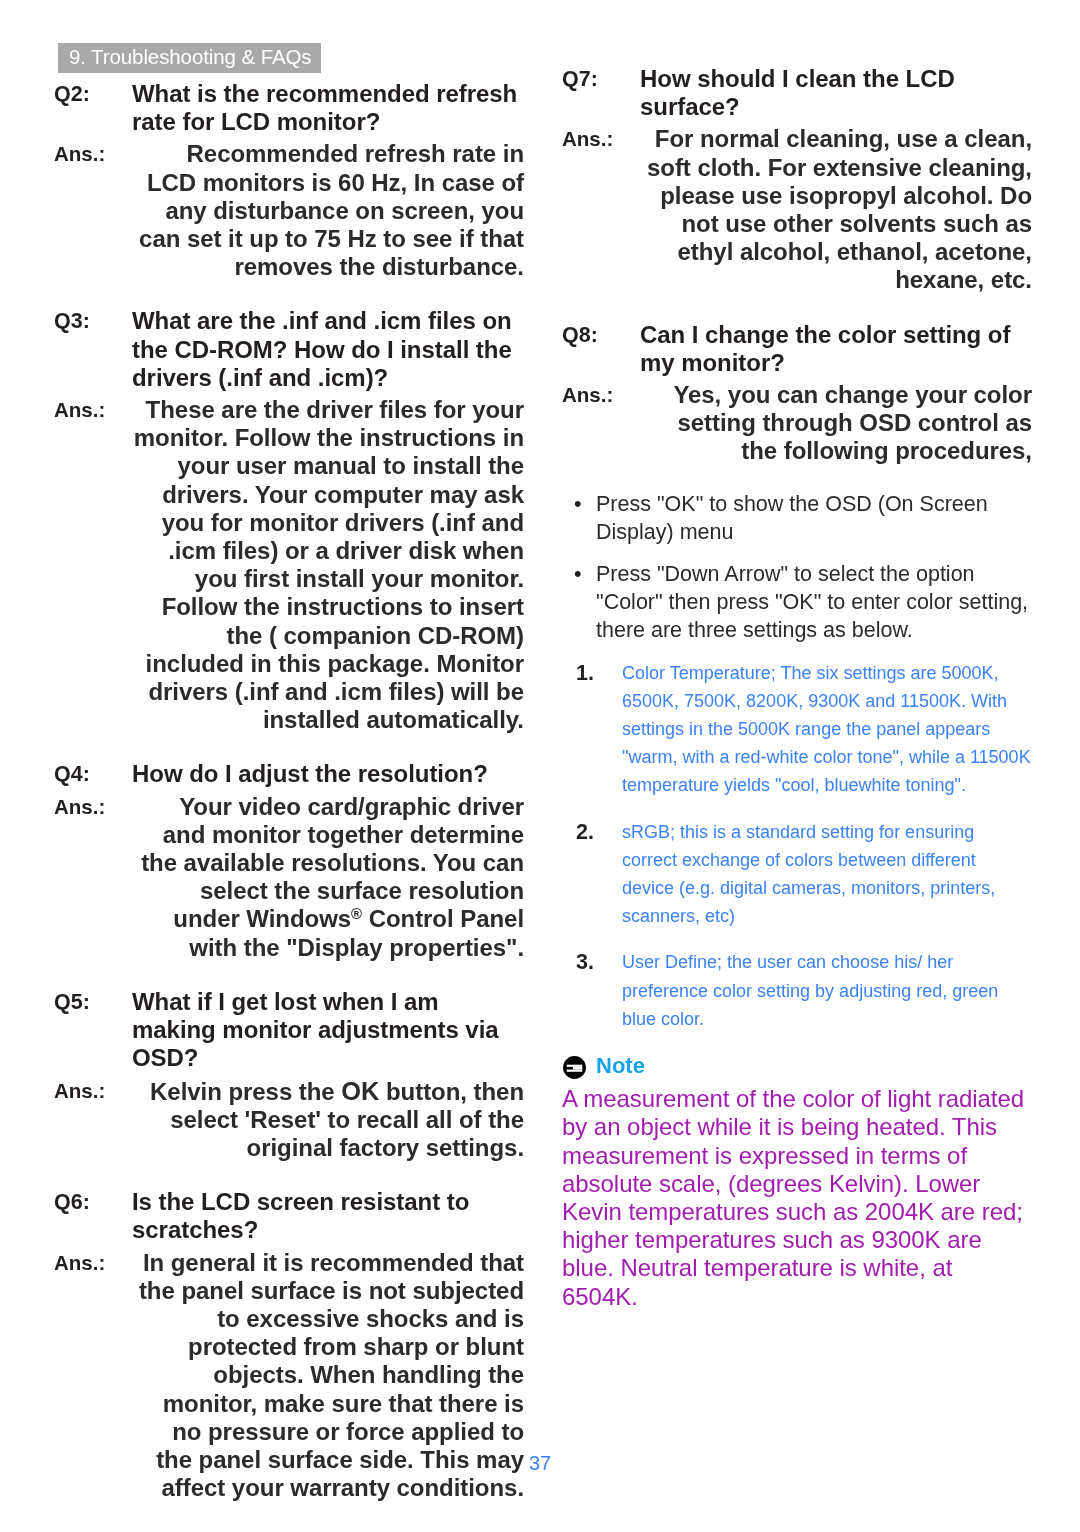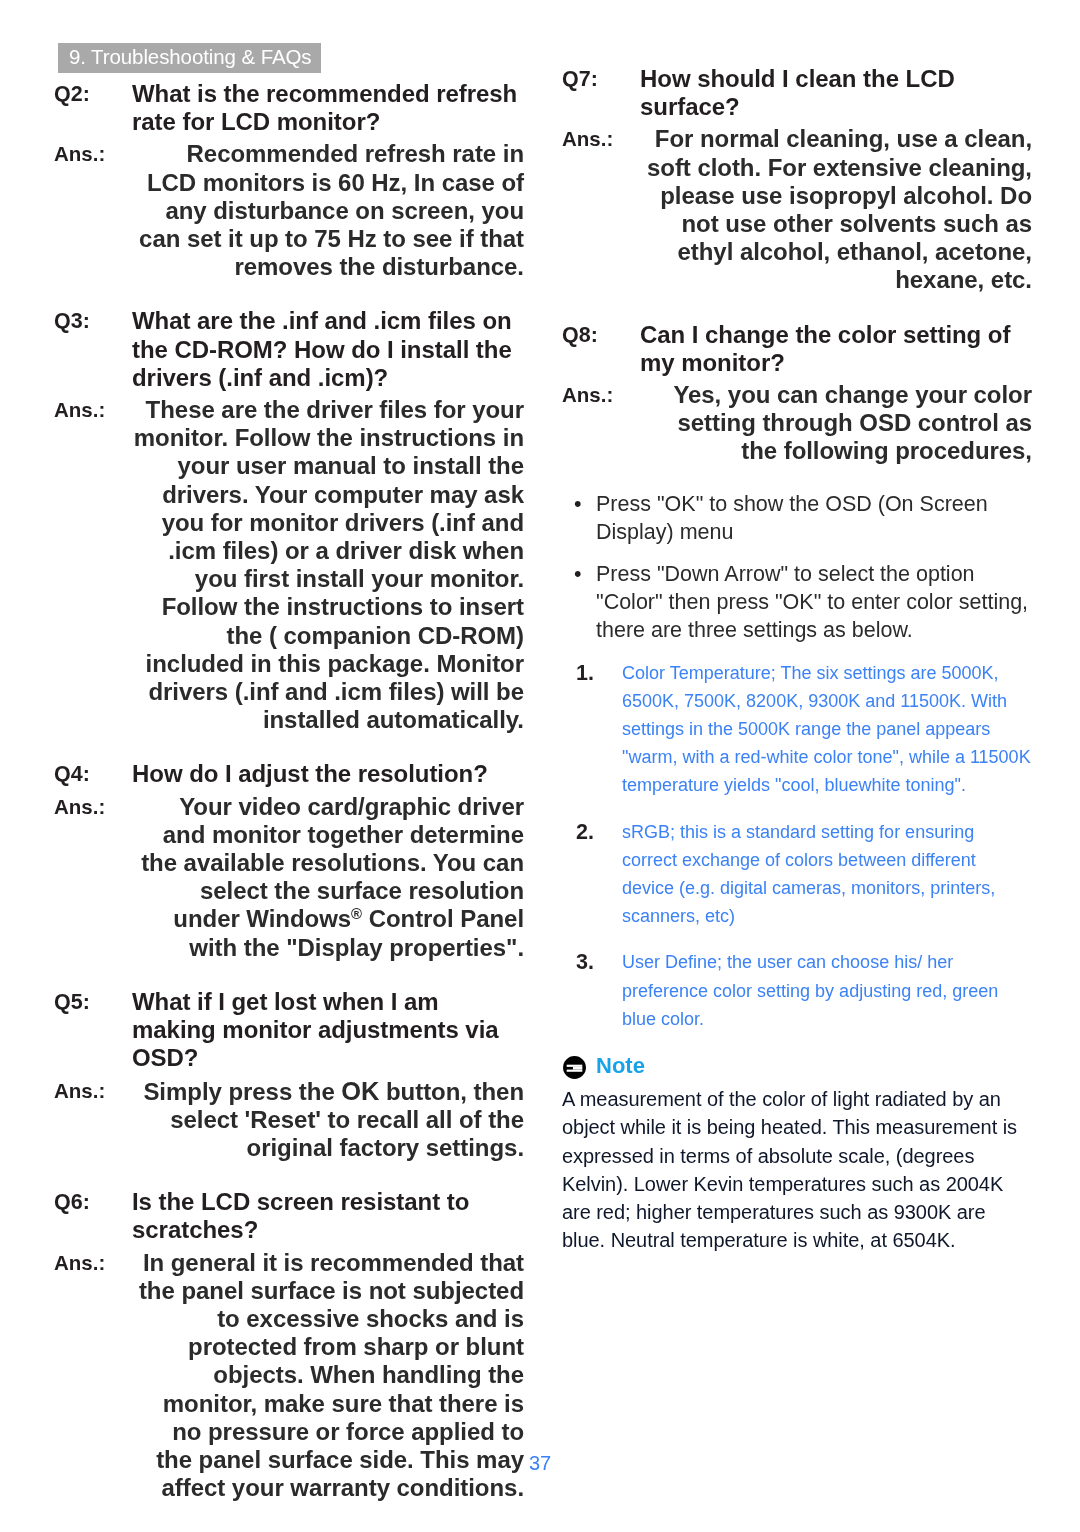--- a/index.html
+++ b/index.html
@@ -145,22 +145,22 @@
     margin-right: 9px;
     display: block;
   }
   .note-title {
     color: #18a3e8;
     font-size: 22px;
     font-weight: 600;
     line-height: 1;
   }
   .note-body {
-    color: #0f172a;
-    font-size: 20px;
+    color: #a21caf;
+    font-size: 24px;
     line-height: 28.2px;
     letter-spacing: -0.05px;
   }
 
   
   .folio {
     position: absolute;
     left: 0;
     right: 0;
     top: 1452px;
@@ -216,21 +216,21 @@
 
     <div class="gap-q"></div>
 
     <div class="qa">
       <div class="qa-label q">Q5:</div>
       <div class="qa-body question">What if I get lost when I am making monitor adjustments via OSD?</div>
     </div>
     <div class="gap-a"></div>
     <div class="qa">
       <div class="qa-label ans">Ans.:</div>
-      <div class="qa-body answer"><span>Simply press the </span><span class="ok-strong">OK</span><span> button, then select 'Reset' to recall all of the original factory settings.</span></div>
+      <div class="qa-body answer"><span>Kelvin press the </span><span class="ok-strong">OK</span><span> button, then select 'Reset' to recall all of the original factory settings.</span></div>
     </div>
 
     <div class="gap-q"></div>
 
     <div class="qa">
       <div class="qa-label q">Q6:</div>
       <div class="qa-body question">Is the LCD screen resistant to scratches?</div>
     </div>
     <div class="gap-a"></div>
     <div class="qa">

